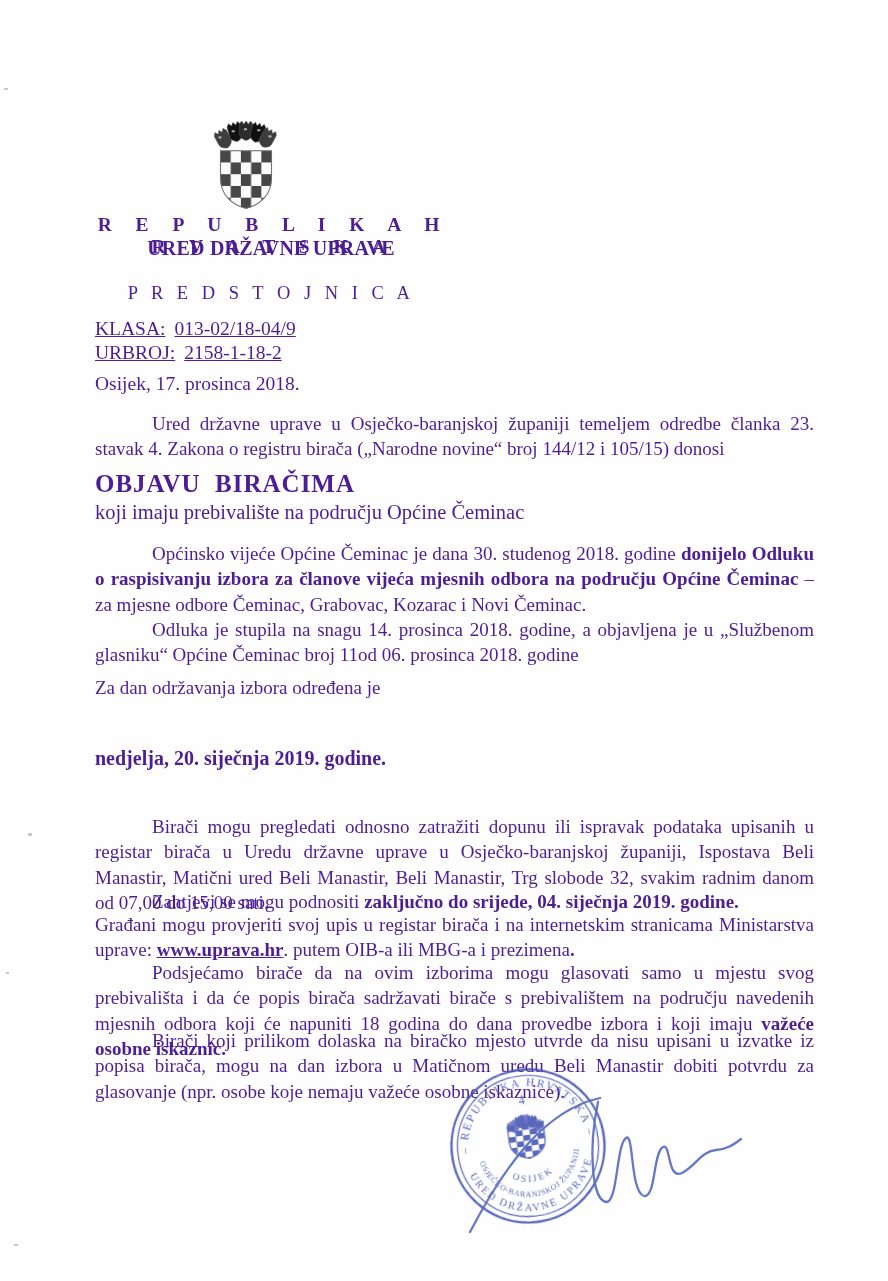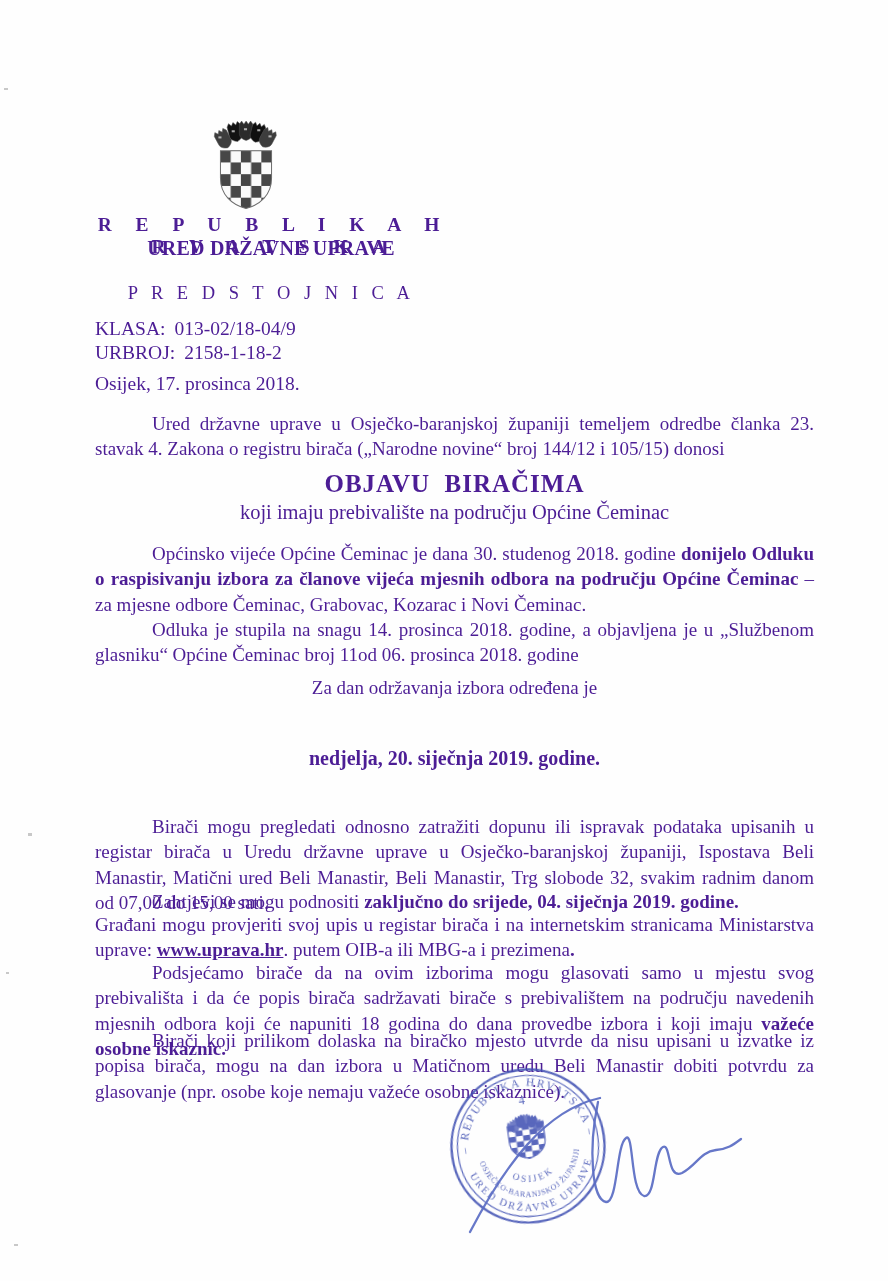--- a/index.html
+++ b/index.html
@@ -7,28 +7,28 @@
     position:relative;width:888px;height:1281px;background:#fefefe;overflow:hidden;
     font-family:"Liberation Serif","DejaVu Serif",serif;color:#4c1d95;
   }
   .abs{position:absolute;}
   
   .hdr{left:95px;width:352px;text-align:center;}
   .country{font-weight:bold;font-size:19.5px;letter-spacing:5px;word-spacing:9px;}
   .office{font-weight:bold;font-size:20px;letter-spacing:.2px;}
   .role{font-size:18.5px;letter-spacing:4.5px;}
   
-  .meta{left:95px;font-size:19.5px;line-height:23.5px;}
+  .meta{left:95px;font-size:19.5px;line-height:23.5px;text-decoration:underline;}
   .meta .val{padding-left:9px;}
   .date{left:95px;font-size:19.5px;}
   
   .para{left:95px;width:719px;font-size:19px;line-height:25.4px;text-align:justify;}
   .ind{text-indent:57px;}
   .b{font-weight:bold;}
-  .ctr{left:95px;width:719px;text-align:center;font-size:19px;}
+  .ctr{left:95px;width:719px;text-align:left;font-size:19px;}
   .title-main{font-weight:bold;font-size:25px;letter-spacing:1px;white-space:pre;}
   .title-sub{font-weight:normal;font-size:20.5px;}
   .big-ctr{font-weight:bold;font-size:20px;margin-top:46px;}
   .link{font-weight:bold;text-decoration:underline;}
   
   .sigblock{left:550px;top:1097px;width:190px;text-align:center;font-size:20px;line-height:26px;}
   .stampwrap{left:448px;top:1066px;width:160px;height:160px;transform:rotate(-8deg);opacity:.88;filter:blur(.3px);}
   .sigink{left:450px;top:1078px;}
   .artifact{background:#9a9a9a;opacity:.55;}
 </style>

